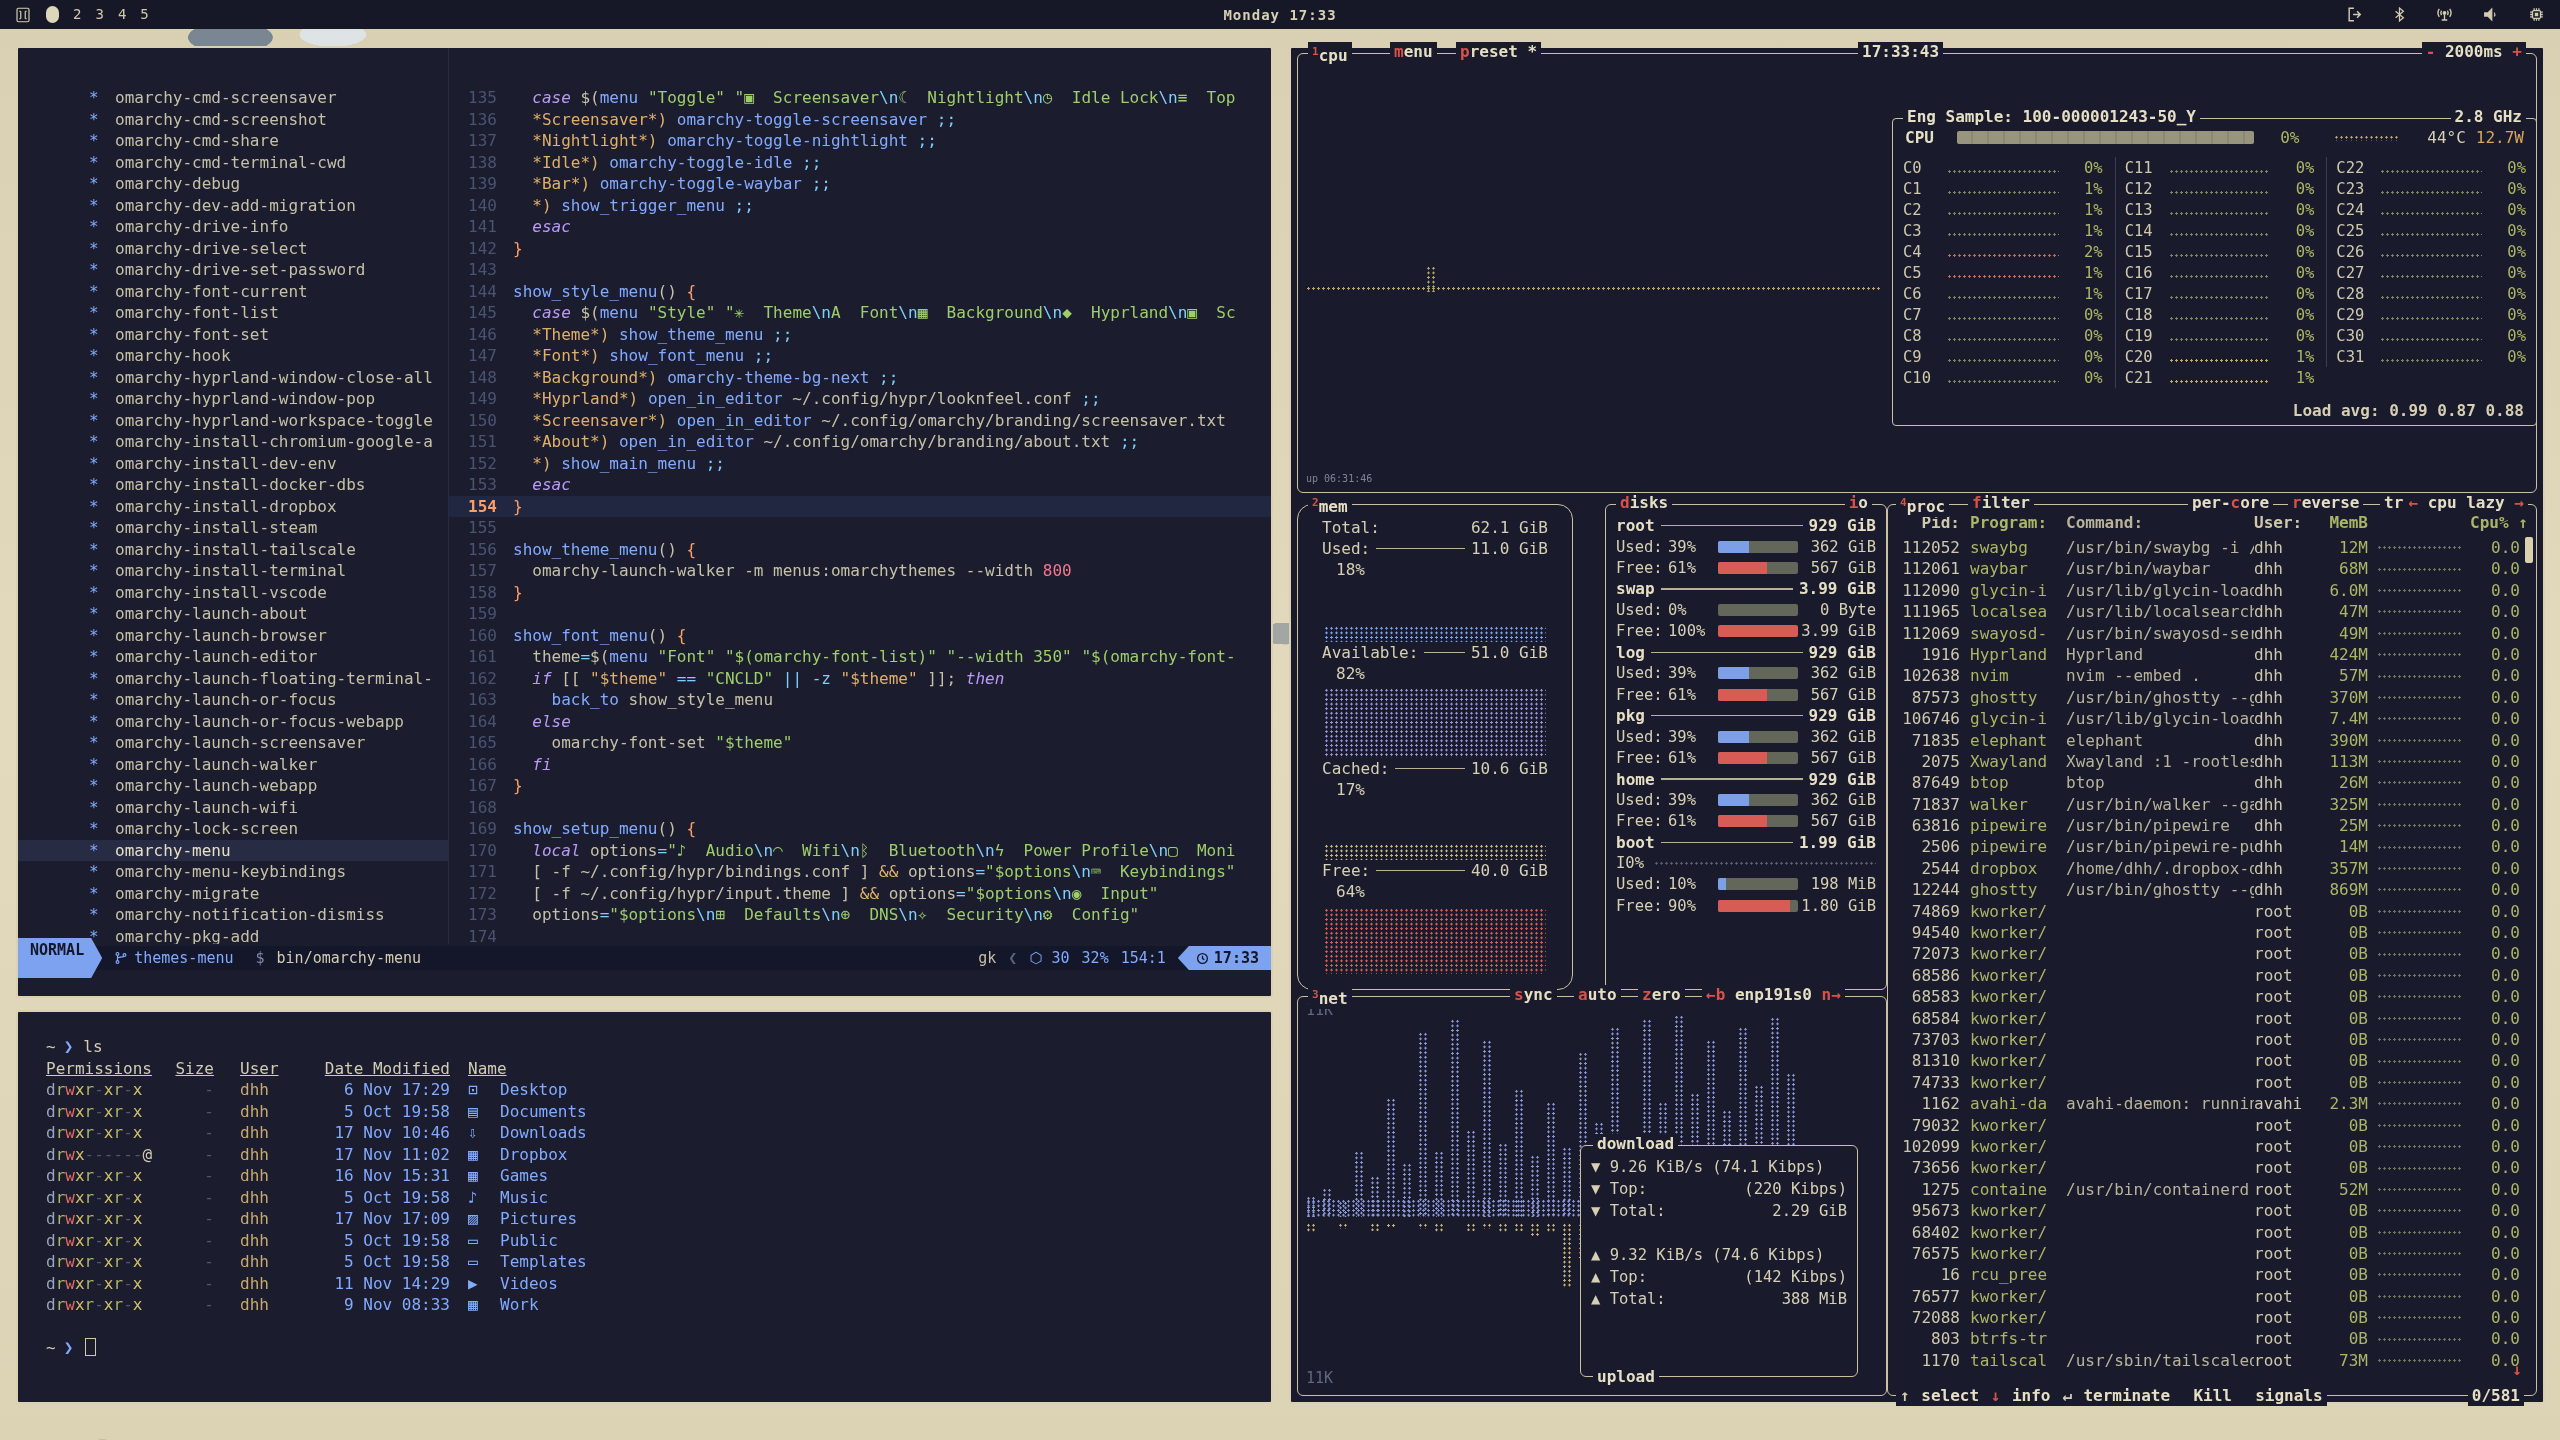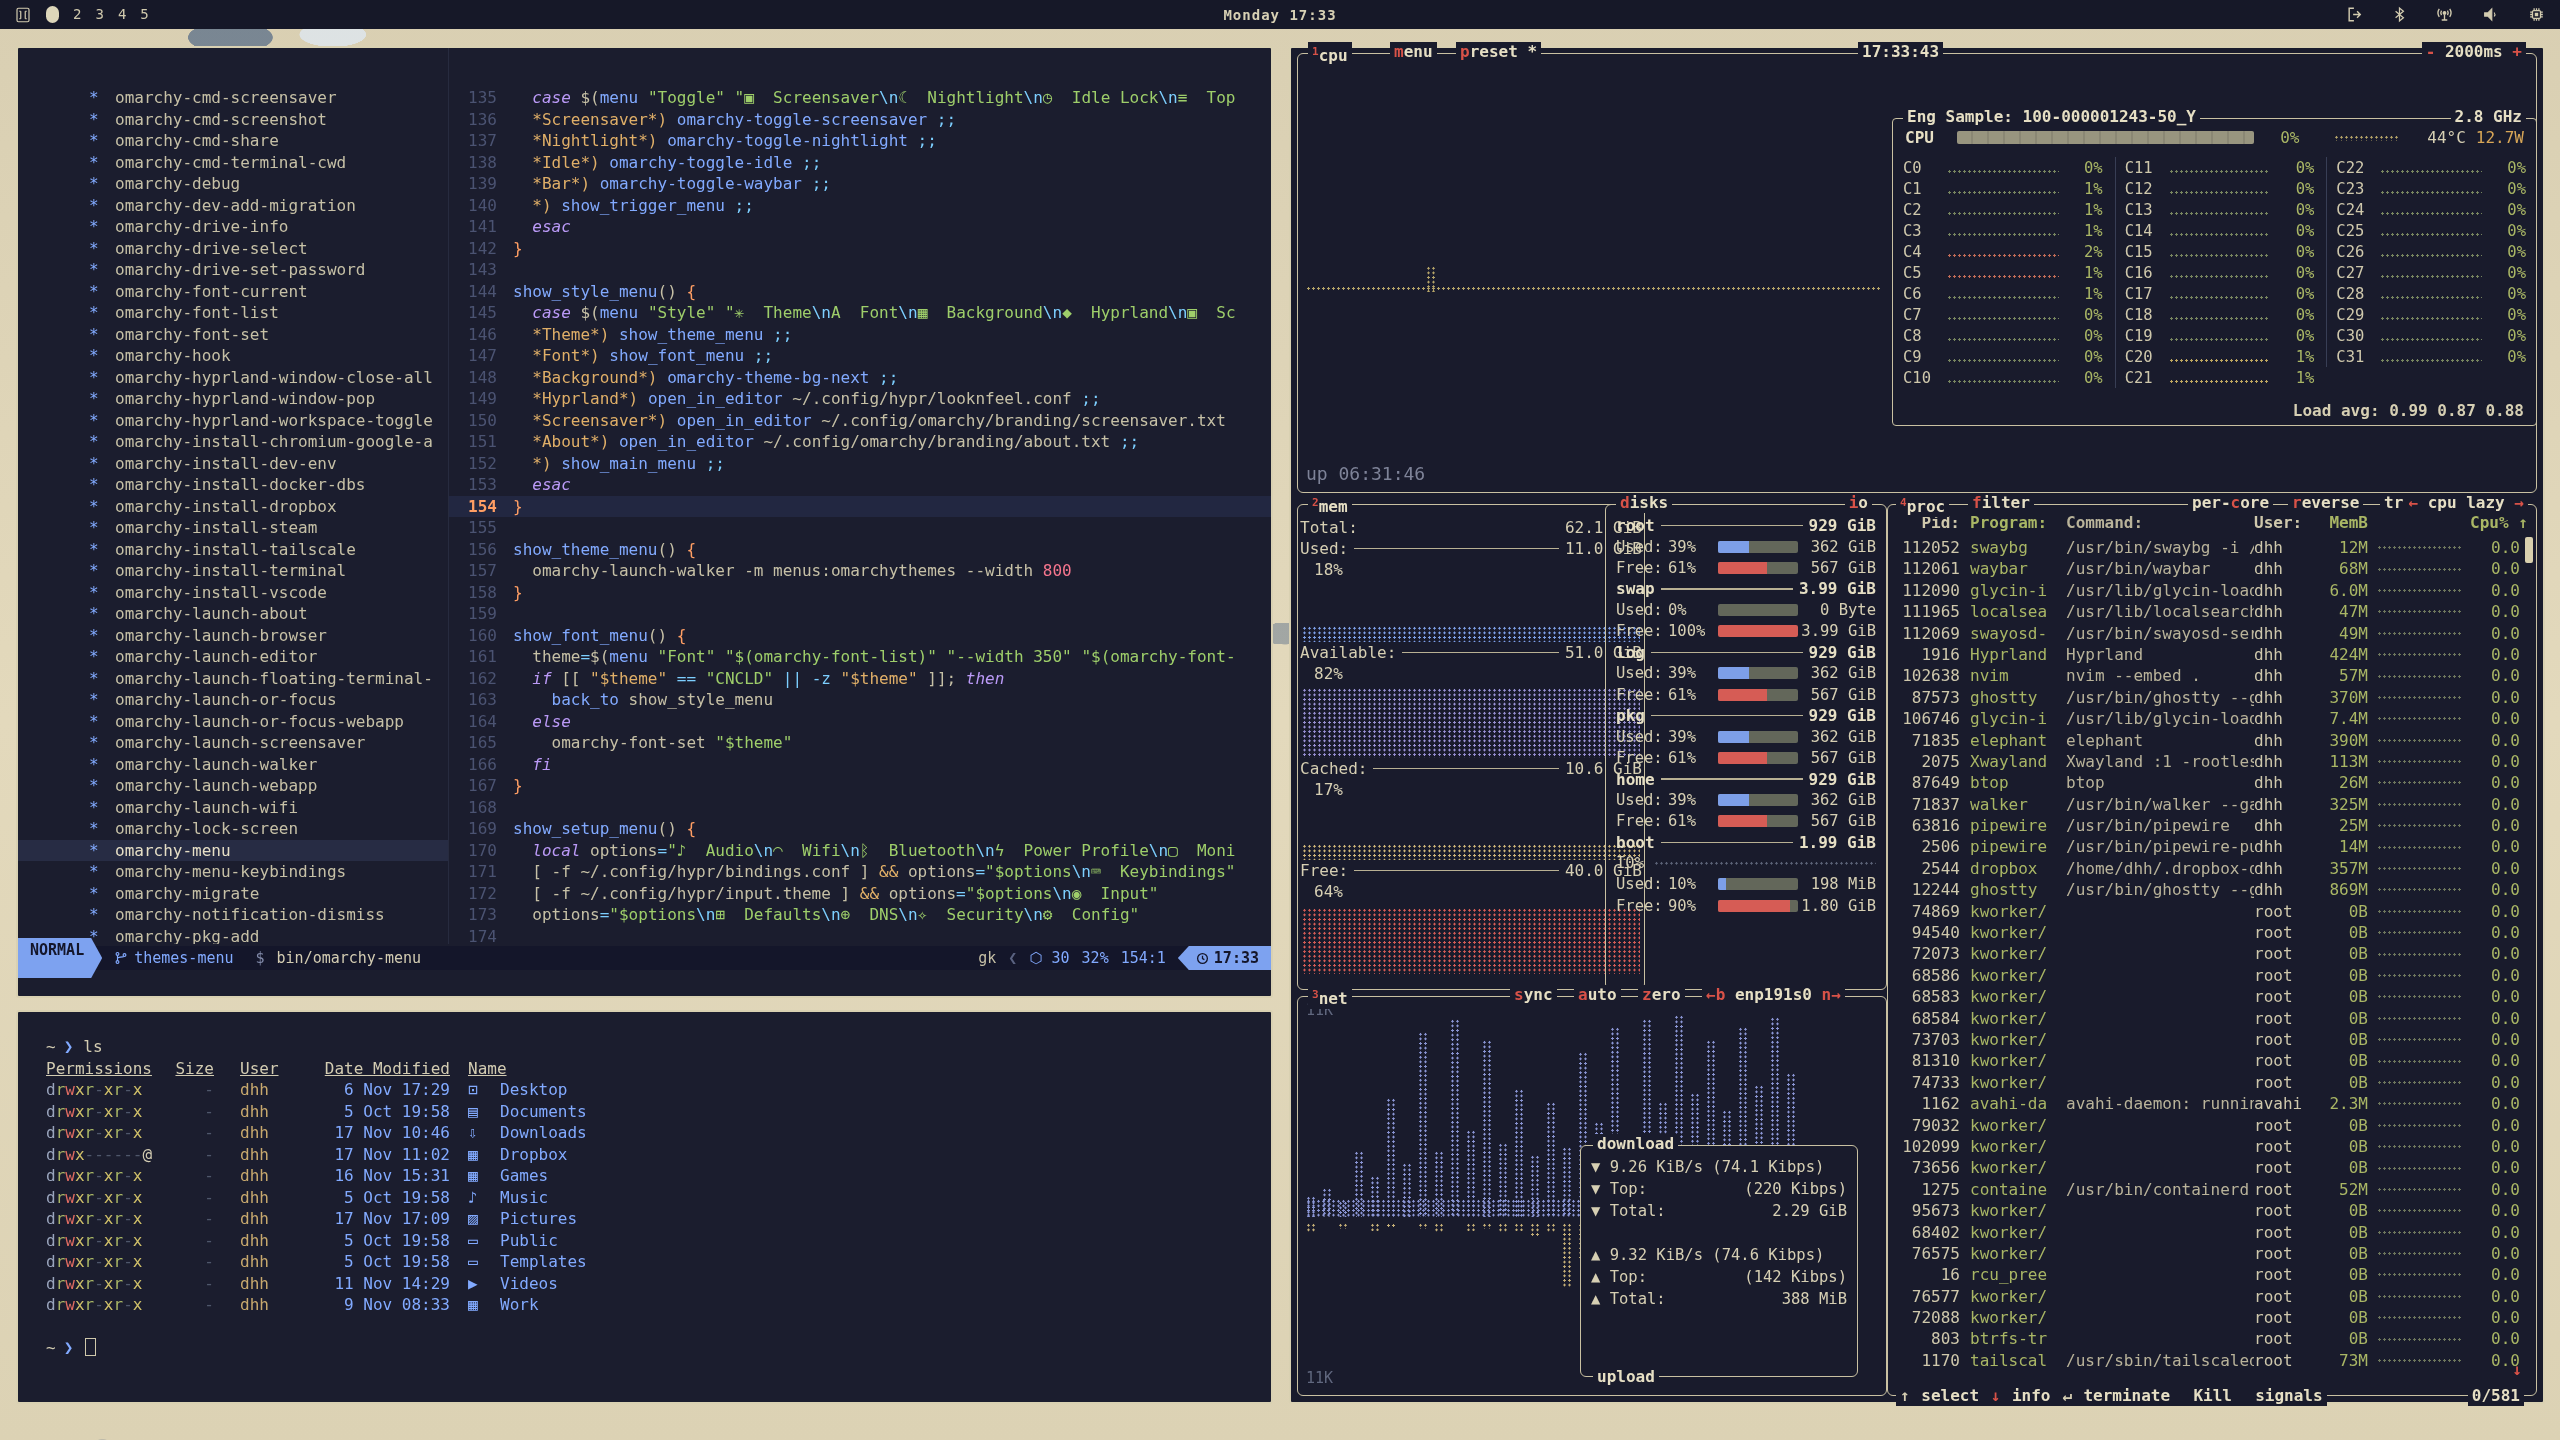--- a/index.html
+++ b/index.html
@@ -76,42 +76,42 @@
   .bbox{position:absolute;border:1.5px solid #c9c1a2;border-radius:6px;box-sizing:border-box;}
   .bt,.bb{position:absolute;background:#191b2c;padding:0 4px;font-weight:bold;color:#e6dfc4;white-space:pre;line-height:20px;z-index:2;}
   .bt{top:-12px;}.bb{bottom:-11px;}
   .bt sup{color:#d85248;font-size:11px;font-weight:bold;}
   .hot{color:#d85248;}
   .dots{background-image:radial-gradient(var(--c,#77855f) 1.3px,transparent 1.4px);background-size:5px 4.6px;}
   
   #cpu-box{left:6px;top:5px;width:1240px;height:440px;}
   #cpu-graph-line{position:absolute;left:8px;top:232px;width:576px;height:5px;--c:#b5a468;}
   #cpu-graph-spike{position:absolute;left:128px;top:212px;width:9px;height:26px;--c:#b5a468;}
-  #uptime{position:absolute;left:8px;bottom:8px;color:#7e8398;font-size:18px;}
+  #uptime{position:absolute;left:8px;bottom:8px;color:#7e8398;font-size:10px;}
   #cpu-inner{left:594px;top:64px;width:645px;height:308px;border-radius:4px;}
   .cputot{position:absolute;left:12px;top:9px;right:12px;display:flex;align-items:center;}
   .cputot .lbl{font-weight:bold;color:#e6dfc4;width:52px;}
   .cpubar{width:300px;height:13px;border-radius:2px;
     background:repeating-linear-gradient(90deg,#98957f 0 14px,#8a8774 14px 16px);margin-right:26px;}
   .cputot .pct{color:#a9b665;width:40px;}
   .cputot .mini{width:66px;height:6px;--c:#b5a468;margin:0 14px;}
   .cputot .temp{color:#d6cfb3;margin-left:14px;}
   .cputot .watts{color:#d8a657;margin-left:10px;}
   .coregrid{position:absolute;left:10px;right:10px;top:38px;display:grid;grid-auto-flow:column;
     grid-template-rows:repeat(11,21px);grid-template-columns:1fr 1fr 1fr;column-gap:12px;}
   .core{display:flex;align-items:center;height:21px;font-size:15.5px;position:relative;}
   .core.sep{border-left:1px solid #383e55;padding-left:9px;}
   .core .cn{width:42px;color:#cfc8ac;}
   .core .cd{flex:1;height:5px;margin:8px 8px 0 2px;--c:#77855f;}
   .core.hotc .cd{--c:#c06a55;}
   .core.warmc .cd{--c:#c0a860;}
   .core .cp{width:36px;text-align:right;color:#a9b665;}
   #loadavg{position:absolute;right:12px;bottom:5px;color:#d6cfb3;font-weight:bold;}
   
-  #mem-box{left:6px;top:456px;width:348px;height:486px;padding:12px 2px;}
+  #mem-box{left:6px;top:456px;width:276px;height:486px;padding:12px 24px;border-radius:15px;}
   .mrow{display:flex;align-items:center;height:21px;color:#d6cfb3;}
   .mrow .line{flex:1;height:1.5px;background:#b9b194;margin:0 6px;}
   .mrow.total{justify-content:space-between;}
   .mpct{height:21px;line-height:21px;padding-left:14px;color:#d6cfb3;}
   .band{margin:0 2px;}
   .b-used{--c:#7d9fe8}.b-avail{--c:#9a92d6}.b-cached{--c:#cdb478}.b-free{--c:#d65c55}
   
   #disks-box{left:314px;top:456px;width:282px;height:486px;padding:10px 10px;}
   .dname{display:flex;align-items:center;height:21px;font-weight:bold;color:#e6dfc4;}
   .dname .line{flex:1;height:1.5px;background:#b9b194;margin:0 6px;}

